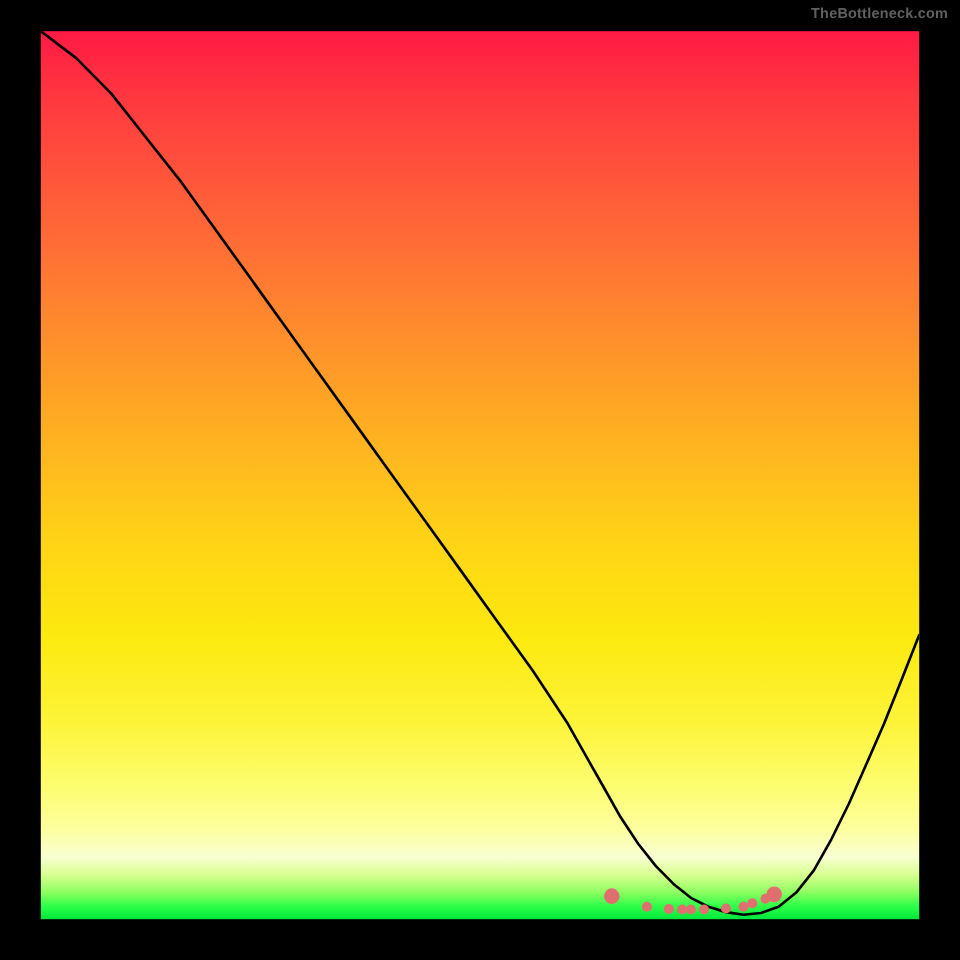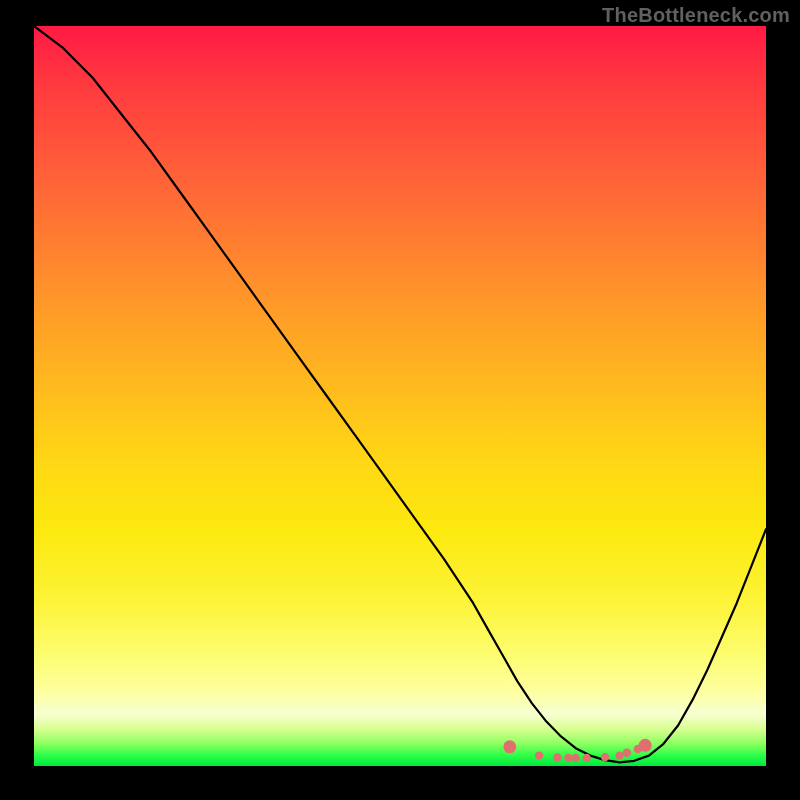--- a/index.html
+++ b/index.html
@@ -15,21 +15,21 @@
     width: 800px;
     height: 800px;
     background: #000;
     position: relative;
   }
   .watermark {
     position: absolute;
     top: 4px;
     right: 10px;
     color: #606060;
-    font-size: 20px;
+    font-size: 12px;
     font-weight: 600;
     letter-spacing: 0.2px;
     z-index: 10;
   }
   .plot-frame {
     position: absolute;
     left: 34px;
     top: 26px;
     width: 732px;
     height: 740px;

